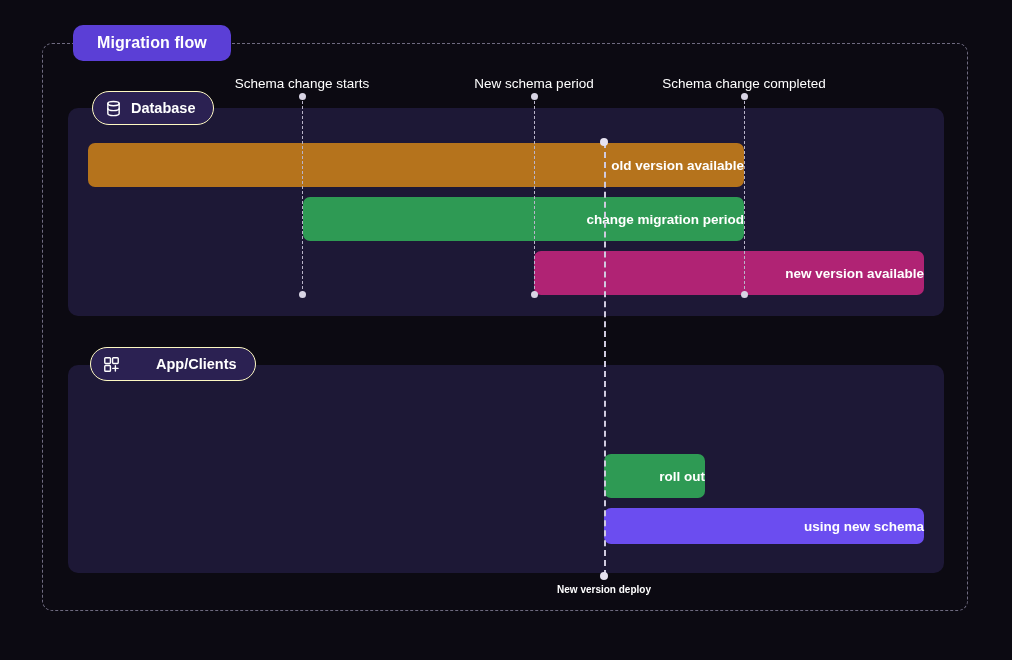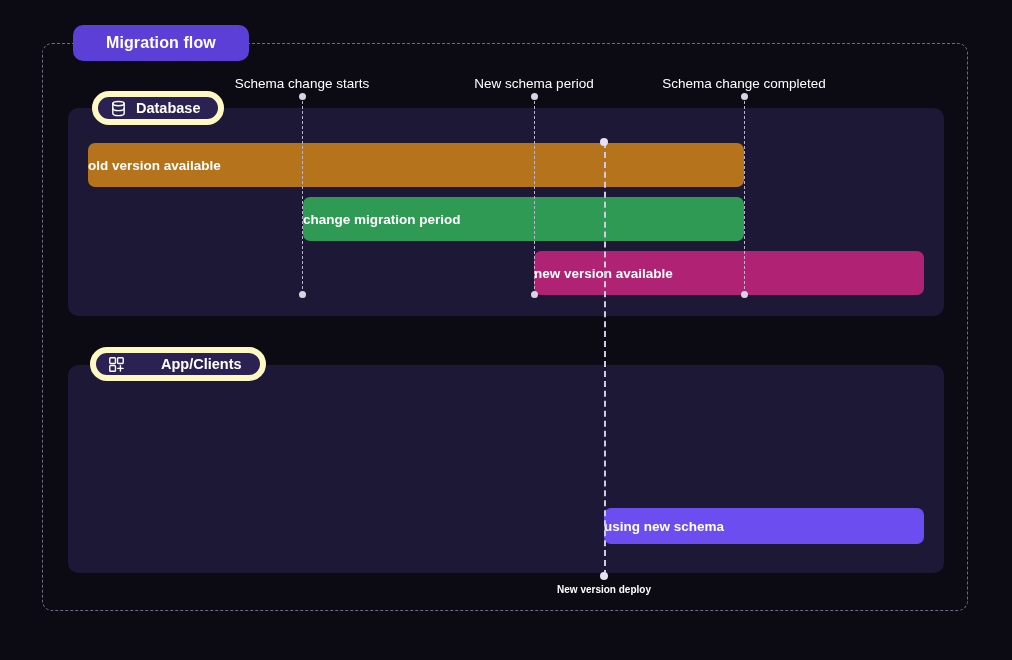--- a/index.html
+++ b/index.html
@@ -32,21 +32,21 @@
     border-radius: 10px;
     box-sizing: border-box;
   }
 
   
   .title-badge {
     position: absolute;
     left: 73px;
     top: 25px;
     height: 36px;
-    padding: 0 33px;
+    padding: 0 24px;
     display: flex;
     align-items: center;
     background: #5b3fd6;
     border-radius: 10px;
     font-size: 16px;
     font-weight: bold;
     letter-spacing: .1px;
     color: #ffffff;
     z-index: 7;
   }
@@ -62,21 +62,21 @@
 
   
   .lane-chip {
     position: absolute;
     height: 34px;
     padding: 0 18px 0 12px;
     display: flex;
     align-items: center;
     gap: 9px;
     background: #2b2152;
-    border: 6px solid #fef9c3;
+    border: 1px solid #fef9c3;
     border-radius: 17px;
     font-size: 14.5px;
     font-weight: bold;
     color: #ffffff;
     z-index: 6;
     box-sizing: border-box;
   }
   #chip-database { left: 92px; top: 91px; }
   #chip-clients  { left: 90px; top: 347px; gap: 36px; }
   .lane-chip .icon { display: flex; align-items: center; }
@@ -145,21 +145,21 @@
     font-size: 10px;
     font-weight: bold;
     color: #ffffff;
   }
 
   
   .bar {
     position: absolute;
     display: flex;
     align-items: center;
-    justify-content: flex-start;
+    justify-content: flex-end;
     border-radius: 7px;
     font-size: 13.5px;
     font-weight: bold;
     color: #ffffff;
     z-index: 3;
     box-sizing: border-box;
     text-align: center;
   }
 </style>
 </head>
@@ -229,17 +229,20 @@
 
   <div class="bar" id="bar-0" style="left: 88px; top: 143px; width: 656px; height: 44px; background: rgb(181, 115, 28);">
     <span>old version available</span>
   </div>
   <div class="bar" id="bar-1" style="left: 303px; top: 197px; width: 441px; height: 44px; background: rgb(46, 154, 84);">
     <span>change migration period</span>
   </div>
   <div class="bar" id="bar-2" style="left: 534px; top: 251px; width: 390px; height: 44px; background: rgb(176, 35, 116);">
     <span>new version available</span>
   </div>
+  <div class="bar" id="bar-4" style="left: 604px; top: 454px; width: 101px; height: 44px; background: rgb(46, 154, 84);">
+    <span>roll out</span>
+  </div>
   <div class="bar" id="bar-5" style="left: 604px; top: 508px; width: 320px; height: 36px; background: rgb(107, 77, 240);">
     <span>using new schema</span>
   </div>
 
 </div>
 
 </body></html>

